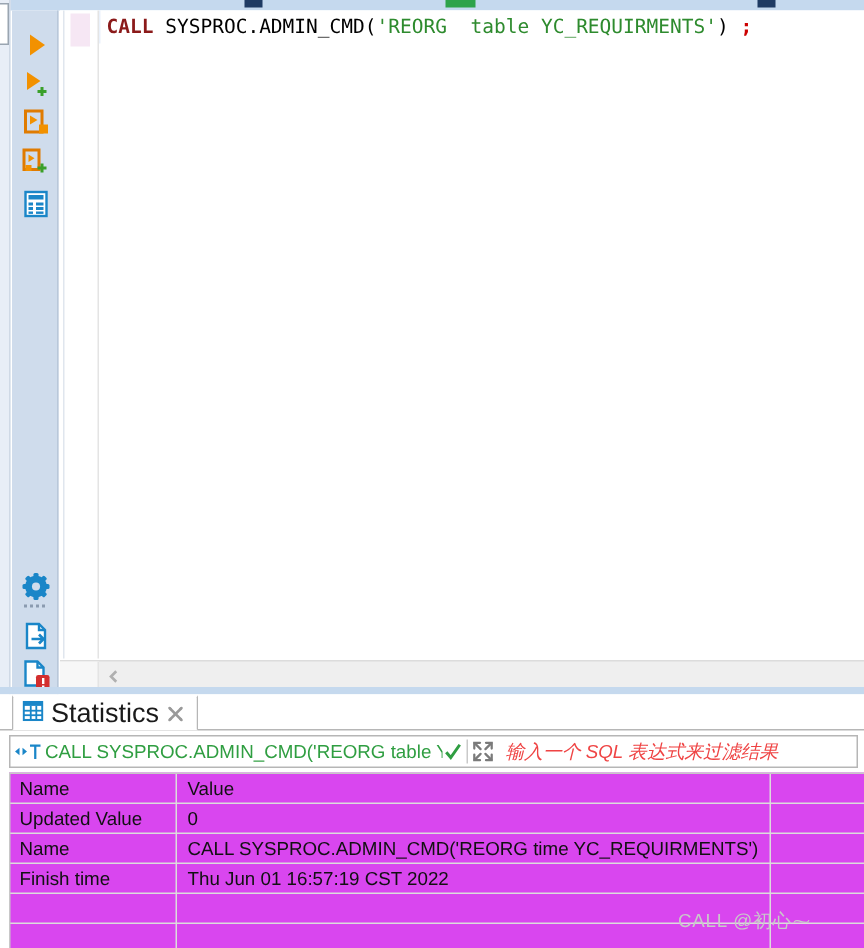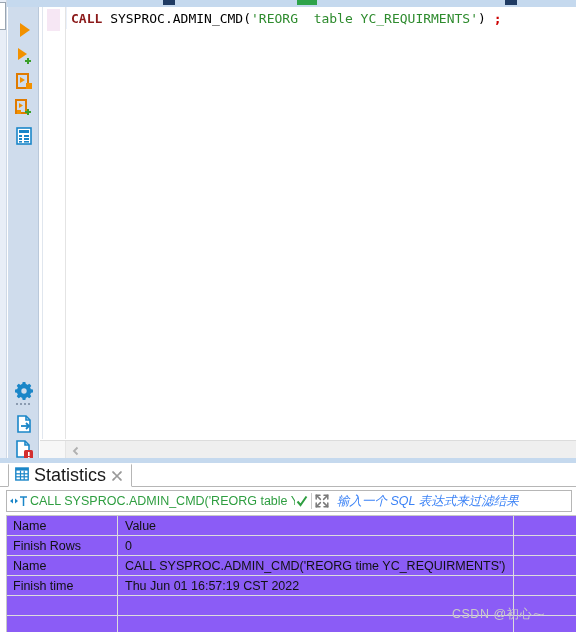--- a/index.html
+++ b/index.html
@@ -237,34 +237,34 @@
   .fb-check { width: 12px; height: 14px; flex: 0 0 auto; margin: 0 1px; }
   .fb-sep {
     width: 1px; height: 16px;
     background: #c9c9c9;
     flex: 0 0 auto;
     margin: 0 2px;
   }
   .fb-expand { width: 16px; height: 16px; flex: 0 0 auto; }
   .fb-placeholder {
     font-size: 12.5px;
-    color: #3b82f6;
+    color: #ef4444;
     font-style: italic;
     white-space: nowrap;
     margin-left: 7px;
     flex: 1 1 auto;
     overflow: hidden;
   }
 
   
   .results {
     position: absolute;
     left: 6px; top: 52px;
     width: 570px; height: 117px;
-    background: #8b5cf6;
+    background: #d946ef;
     border-top: 1px solid #c8c8c8;
     box-sizing: border-box;
     overflow: hidden;
   }
   .res-table {
     border-collapse: collapse;
     width: 570px;
     table-layout: fixed;
   }
   .res-table td {
@@ -503,21 +503,21 @@
     <div class="results">
       <div class="res-left-edge"></div>
       <table class="res-table">
         <tbody>
           <tr>
             <td class="c0">Name</td>
             <td class="c1">Value</td>
             <td class="c2"></td>
           </tr>
           <tr>
-            <td class="c0">Finish Rows</td>
+            <td class="c0">Updated Value</td>
             <td class="c1">0</td>
             <td class="c2"></td>
           </tr>
           <tr>
             <td class="c0">Name</td>
             <td class="c1">CALL SYSPROC.ADMIN_CMD('REORG  time YC_REQUIRMENTS')</td>
             <td class="c2"></td>
           </tr>
           <tr>
             <td class="c0">Finish time</td>
@@ -532,15 +532,15 @@
           <tr>
             <td class="c0"></td>
             <td class="c1"></td>
             <td class="c2"></td>
           </tr>
         </tbody>
       </table>
     </div>
   </div>
 
-  <div class="watermark">CSDN @初心⁓</div>
+  <div class="watermark">CALL @初心⁓</div>
 
 </div>
 
 </body></html>

